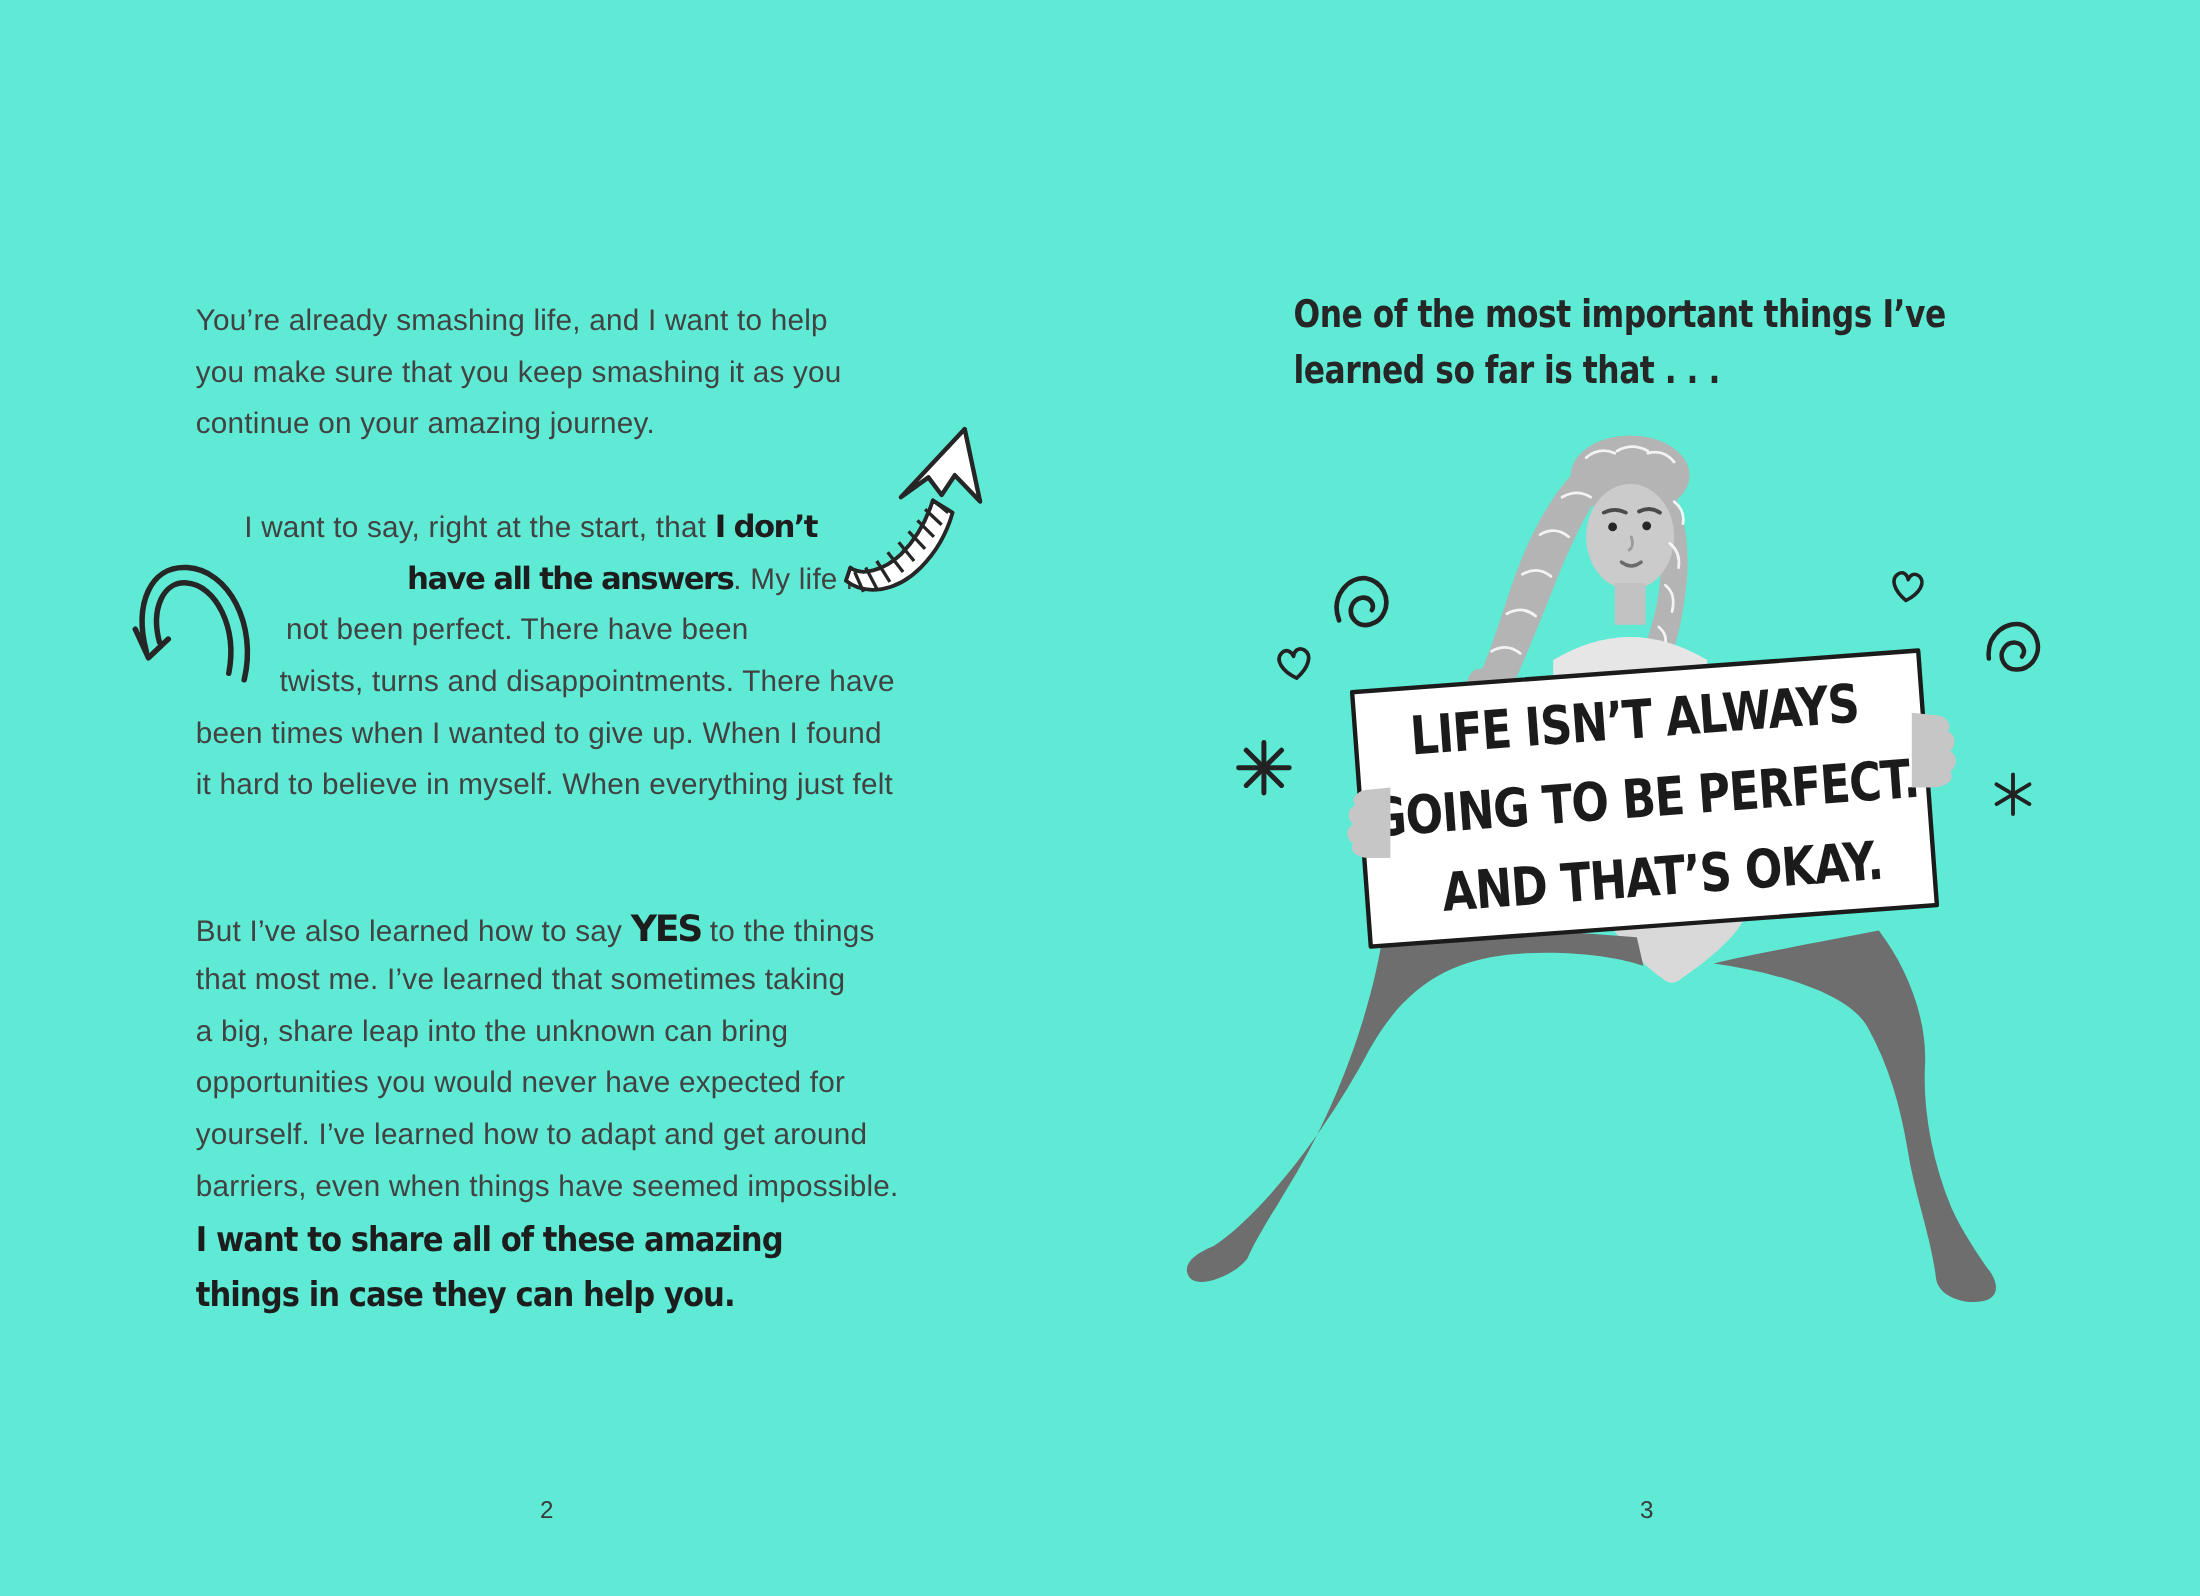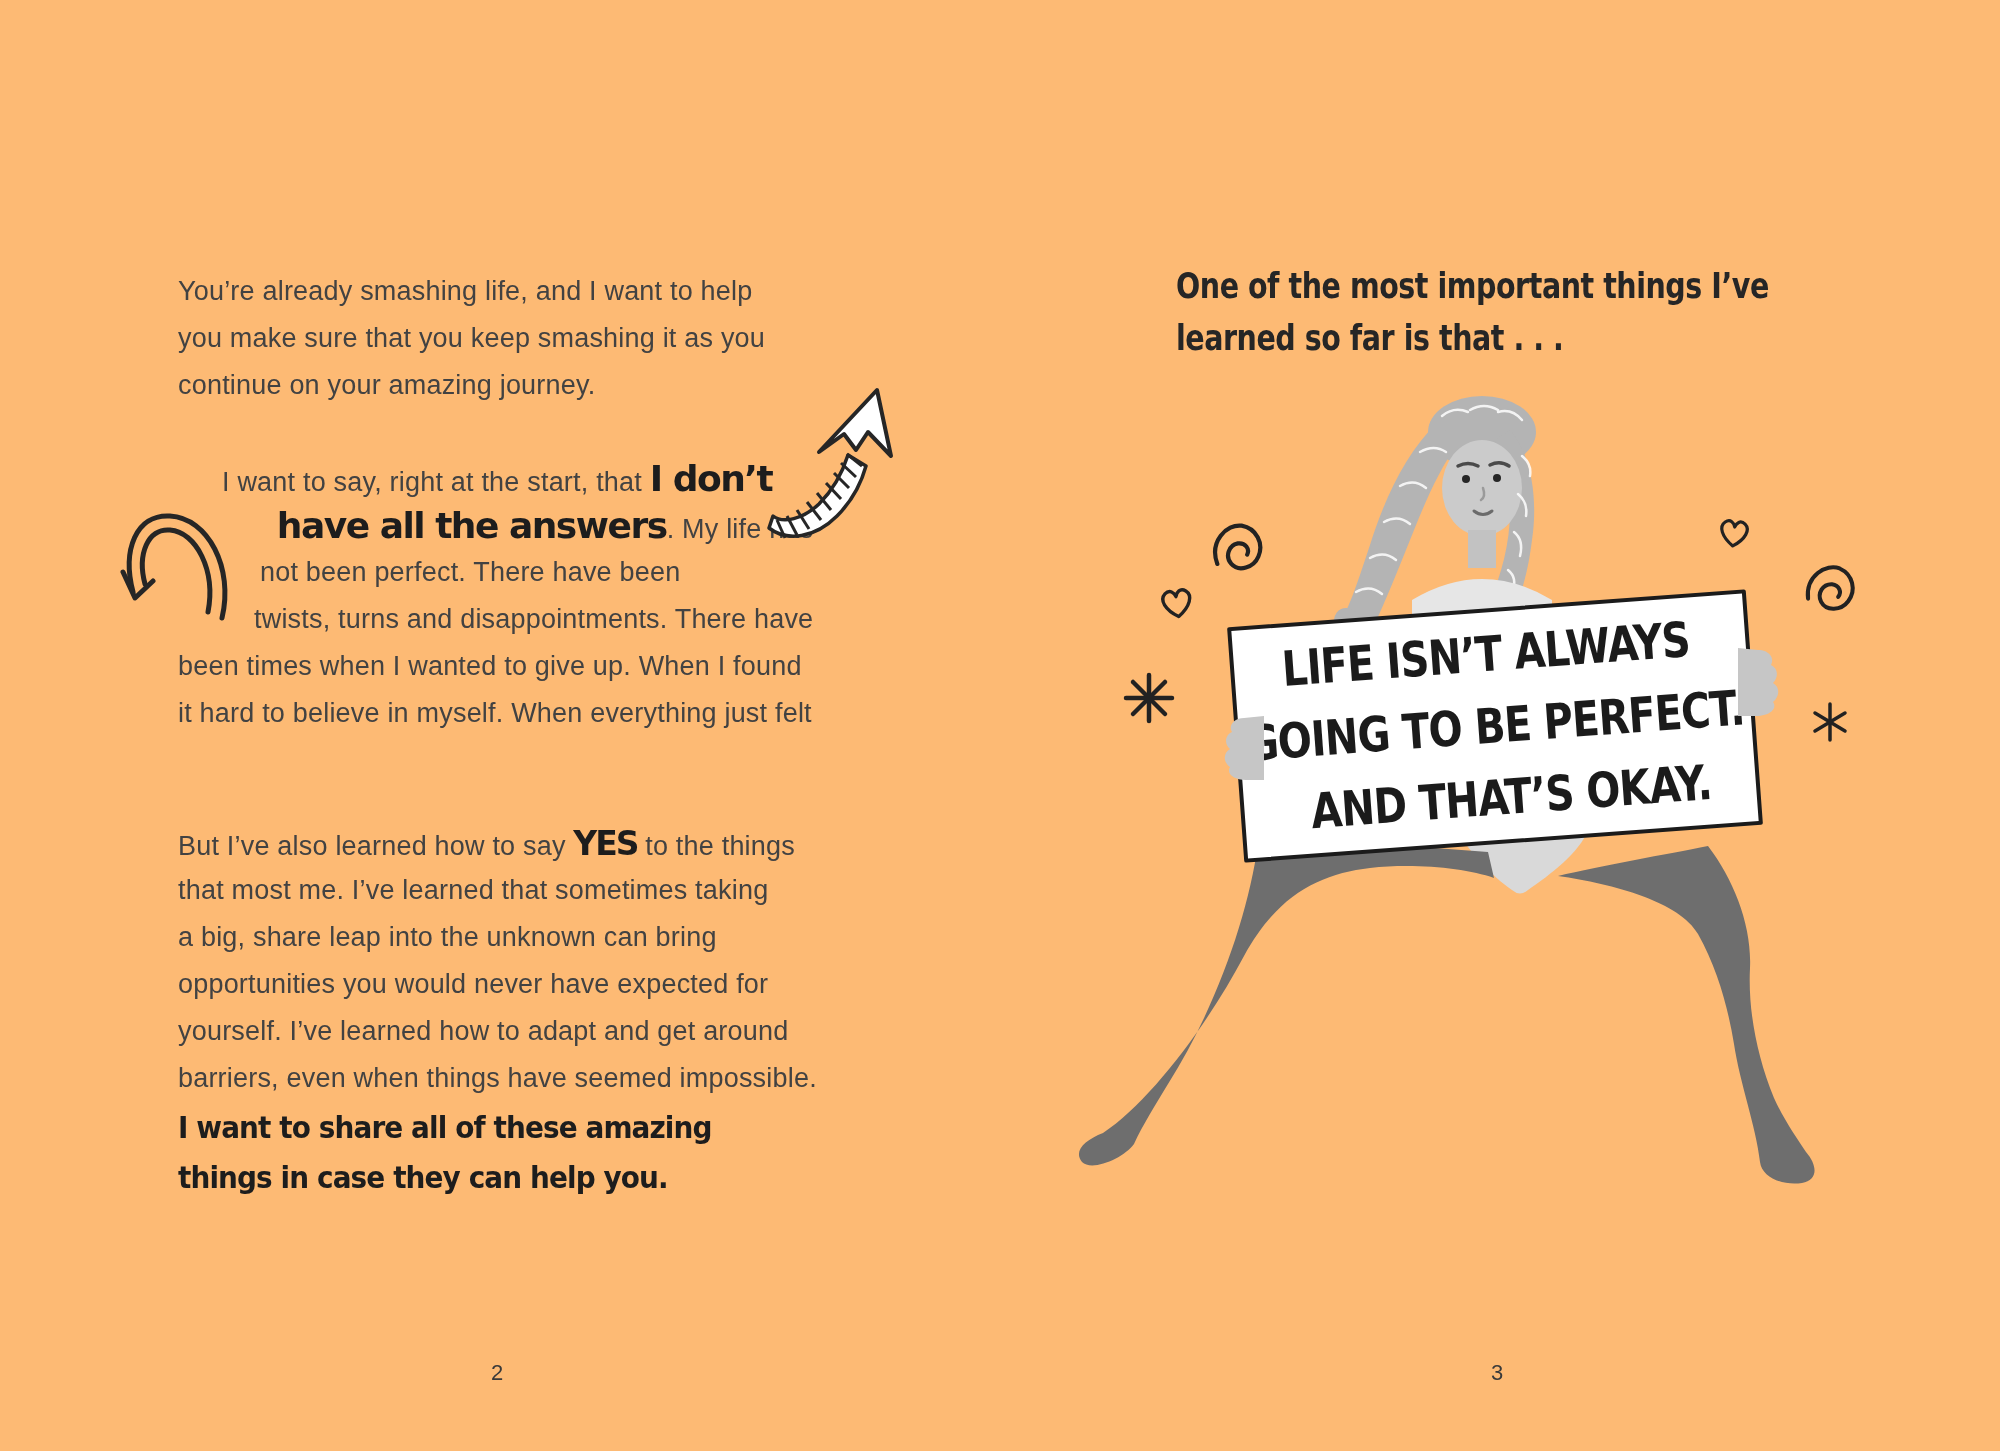--- a/index.html
+++ b/index.html
@@ -1,22 +1,22 @@
 <!DOCTYPE html>
 <html><head>
 <meta charset="utf-8">
 <style>
   html,body{margin:0;padding:0;background:#ffffff;}
-  .spread{position:relative;width:2000px;height:1451px;background:#fdba74;overflow:hidden;
+  .spread{position:relative;width:2000px;height:1451px;background:#5eead4;overflow:hidden;
           font-family:"Liberation Sans",sans-serif;color:#404040;}
   .abs{position:absolute;}
   .body-text{font-size:27px;letter-spacing:.2px;color:#424242;}
   .bline{height:47px;line-height:47px;white-space:nowrap;}
   .hand{font-family:"DejaVu Sans",sans-serif;font-weight:700;color:#1d1d1d;}
-  .hand.lg{font-size:36px;letter-spacing:-1.5px;}
+  .hand.lg{font-size:28px;letter-spacing:-1.5px;}
   .hand.yes{font-size:33px;letter-spacing:-2px;}
   .hand-block{font-family:"DejaVu Sans",sans-serif;font-weight:700;color:#1d1d1d;
               font-size:31px;letter-spacing:-1px;transform:scaleX(.9);transform-origin:left top;}
   .hand-block .bline{height:50px;line-height:50px;}
   .heading{font-family:"DejaVu Sans",sans-serif;font-weight:700;color:#262626;font-size:31px;
            letter-spacing:-.5px;transform:scale(.92,1.12);transform-origin:left top;}
   .heading .bline{height:46px;line-height:46px;}
   .page-num{font-size:22px;color:#3a3a3a;width:60px;text-align:center;}
   .sign{box-sizing:border-box;width:520px;height:236px;background:#ffffff;
         border:4px solid #1b1b1b;border-radius:2px;transform:rotate(-4.2deg);

